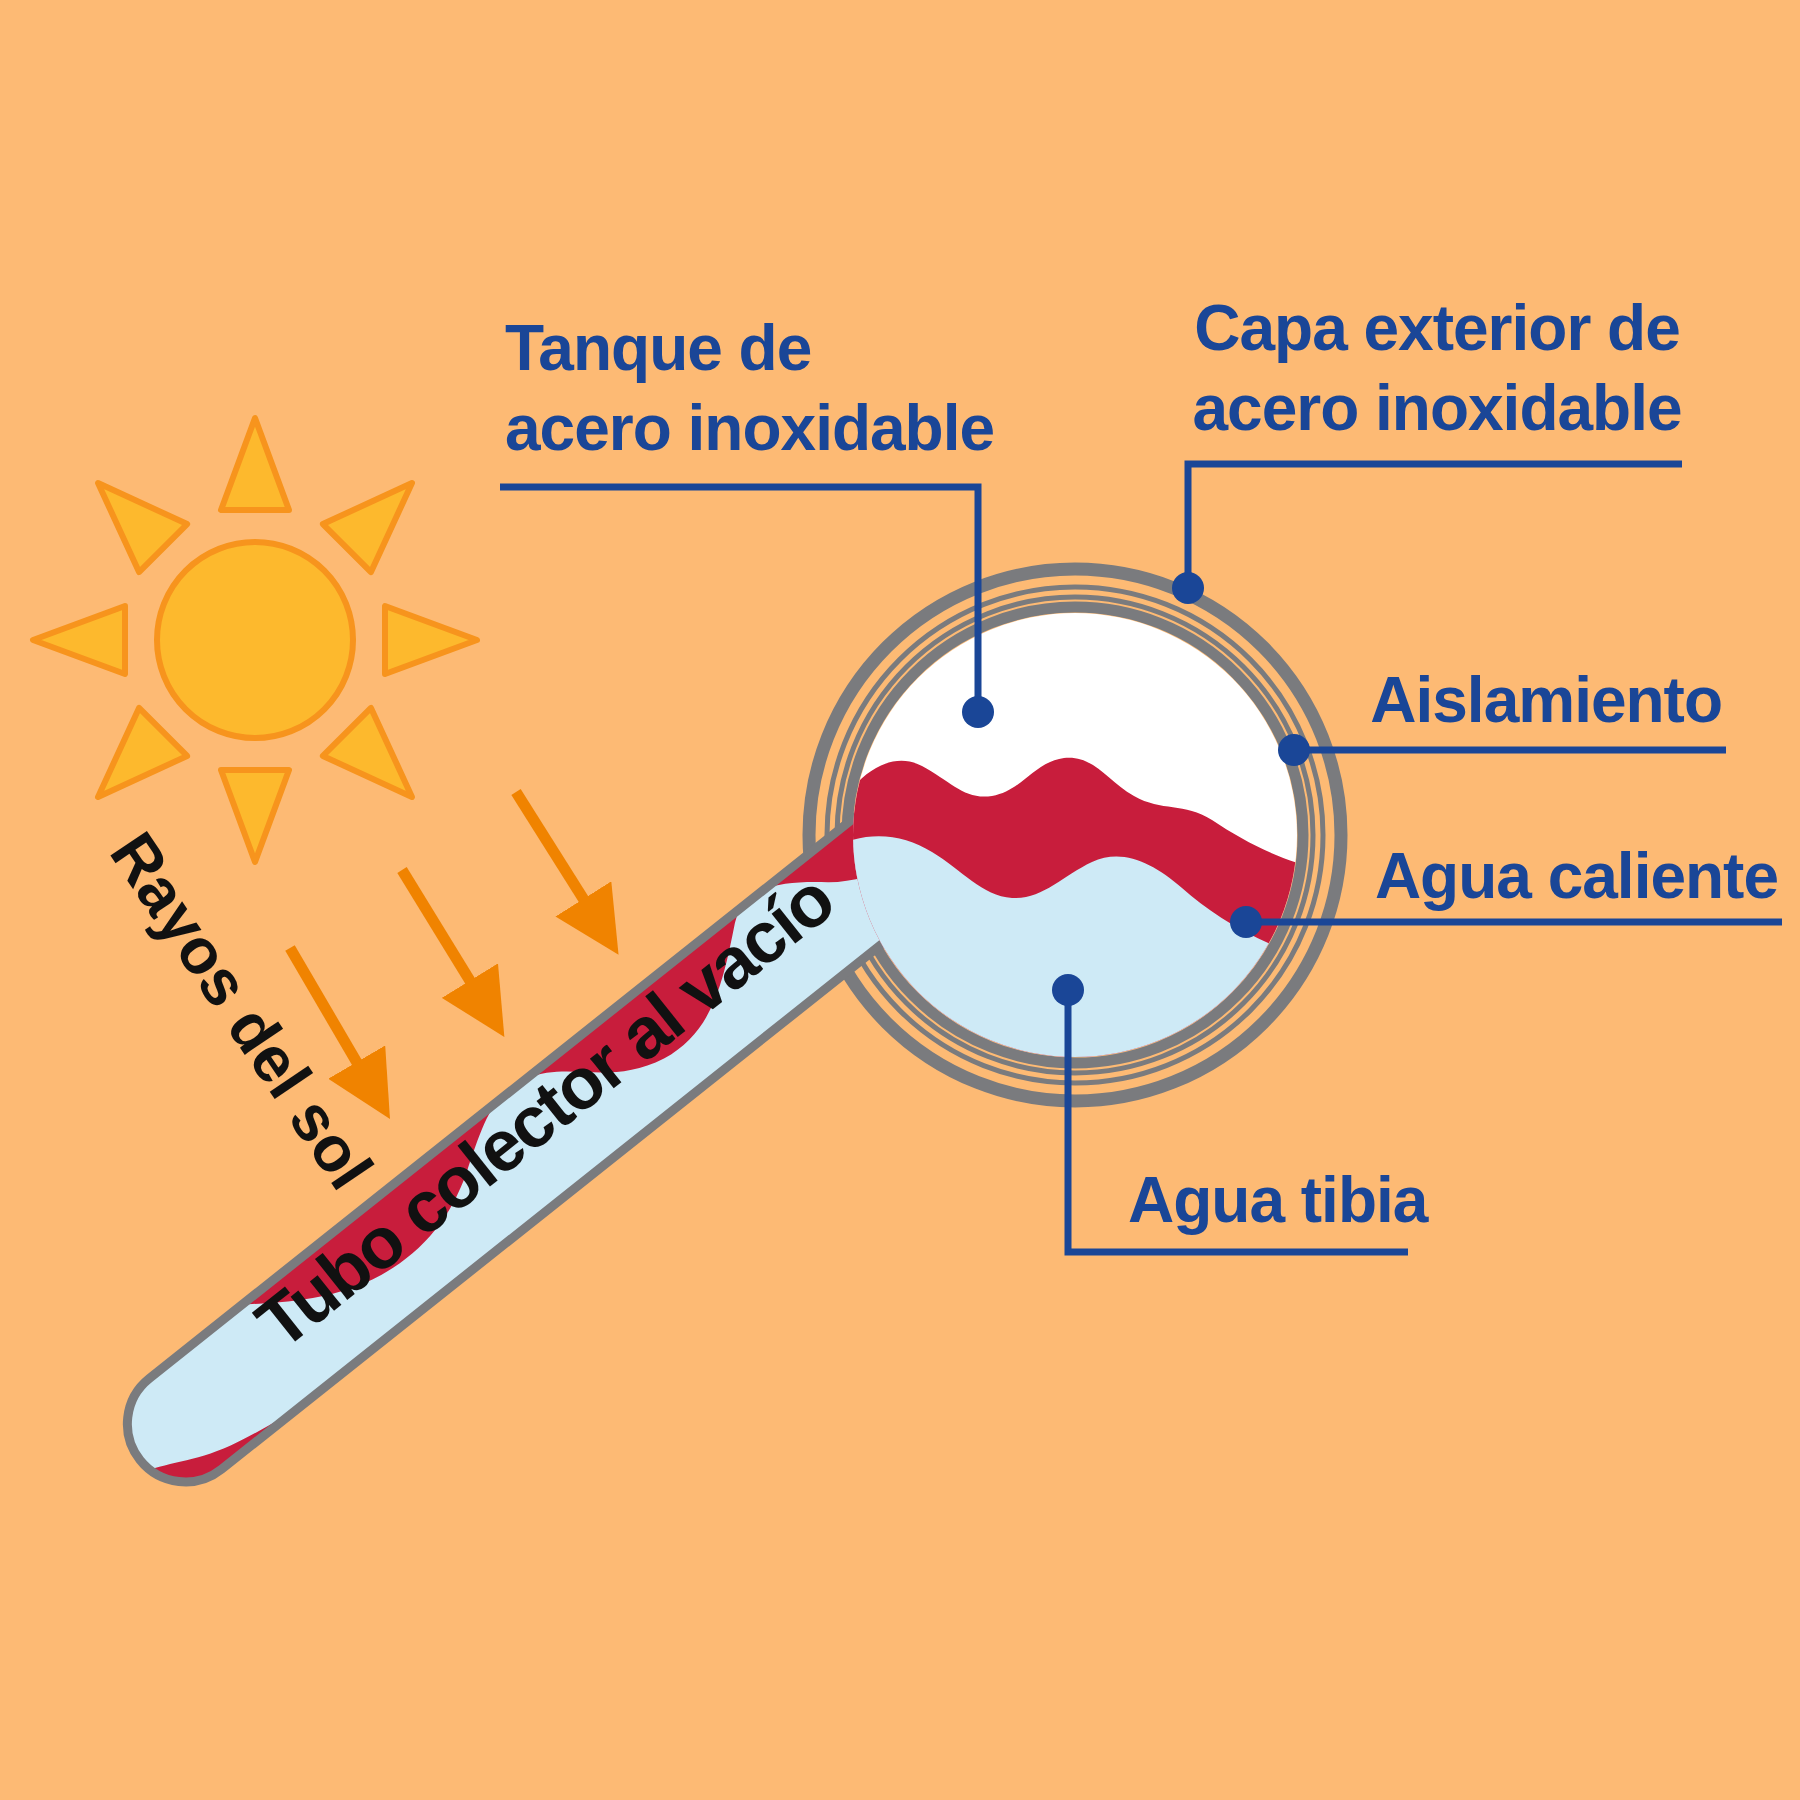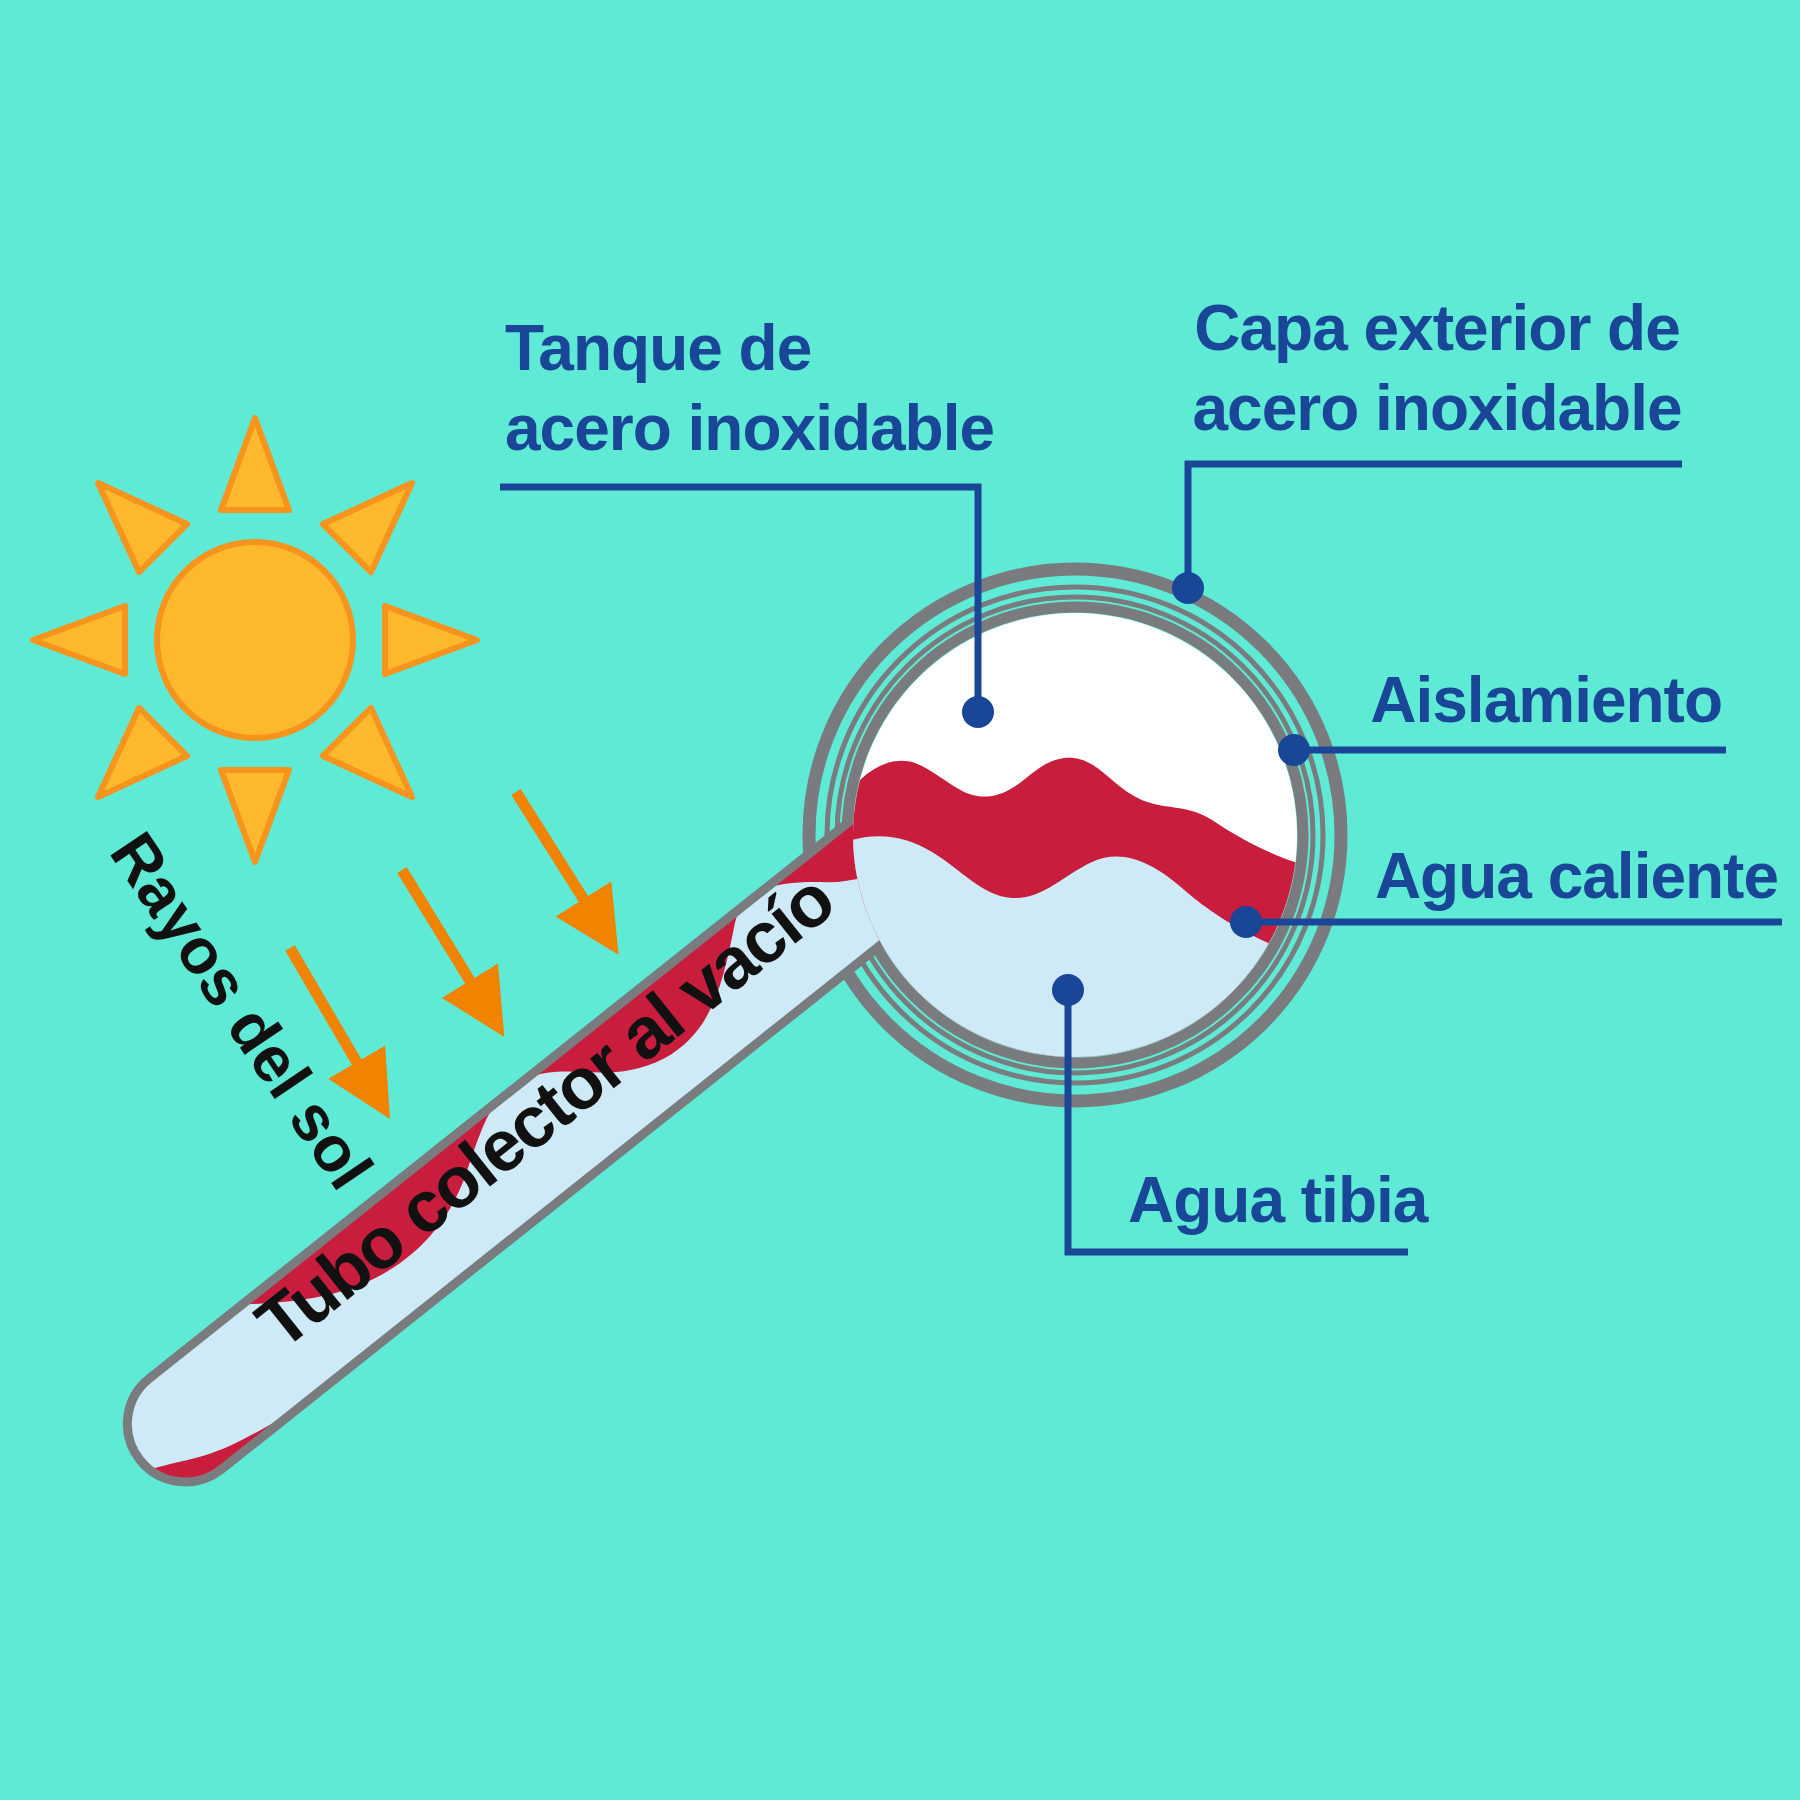--- a/index.html
+++ b/index.html
@@ -1,16 +1,16 @@
 <!DOCTYPE html>
 <html><head>
 <meta charset="utf-8">
 <style>
   html,body{margin:0;padding:0;background:#ffffff;}
-  .stage{width:1800px;height:1800px;position:relative;background:#5eead4;overflow:hidden;}
+  .stage{width:1800px;height:1800px;position:relative;background:#fdba74;overflow:hidden;}
   svg{display:block;}
   text{font-family:"Liberation Sans","DejaVu Sans",sans-serif;font-weight:bold;}
   .lbl-navy{font-size:64px;fill:#1A4697;letter-spacing:-1px;}
   .lbl-black{fill:#111111;}
   .connector{stroke:#1A4697;stroke-width:7;fill:none;}
   .dot{fill:#1A4697;stroke:none;}
   .ring{fill:none;stroke:#7A7B7E;}
   .arrow{stroke:#F08300;stroke-width:11;fill:none;}
 </style>
 </head>

